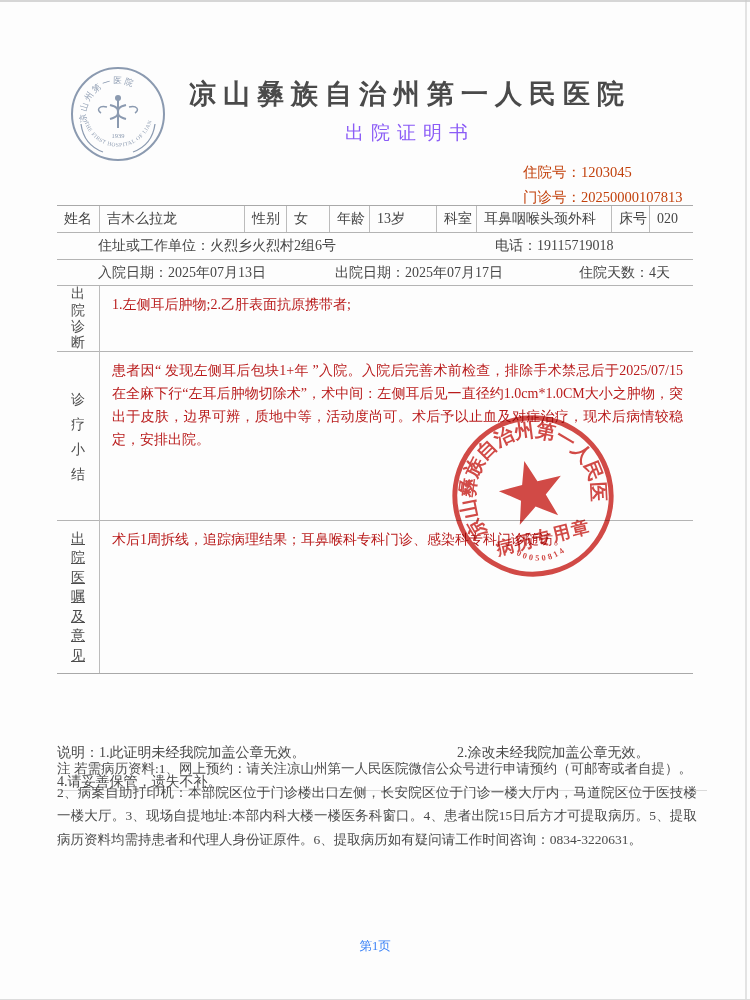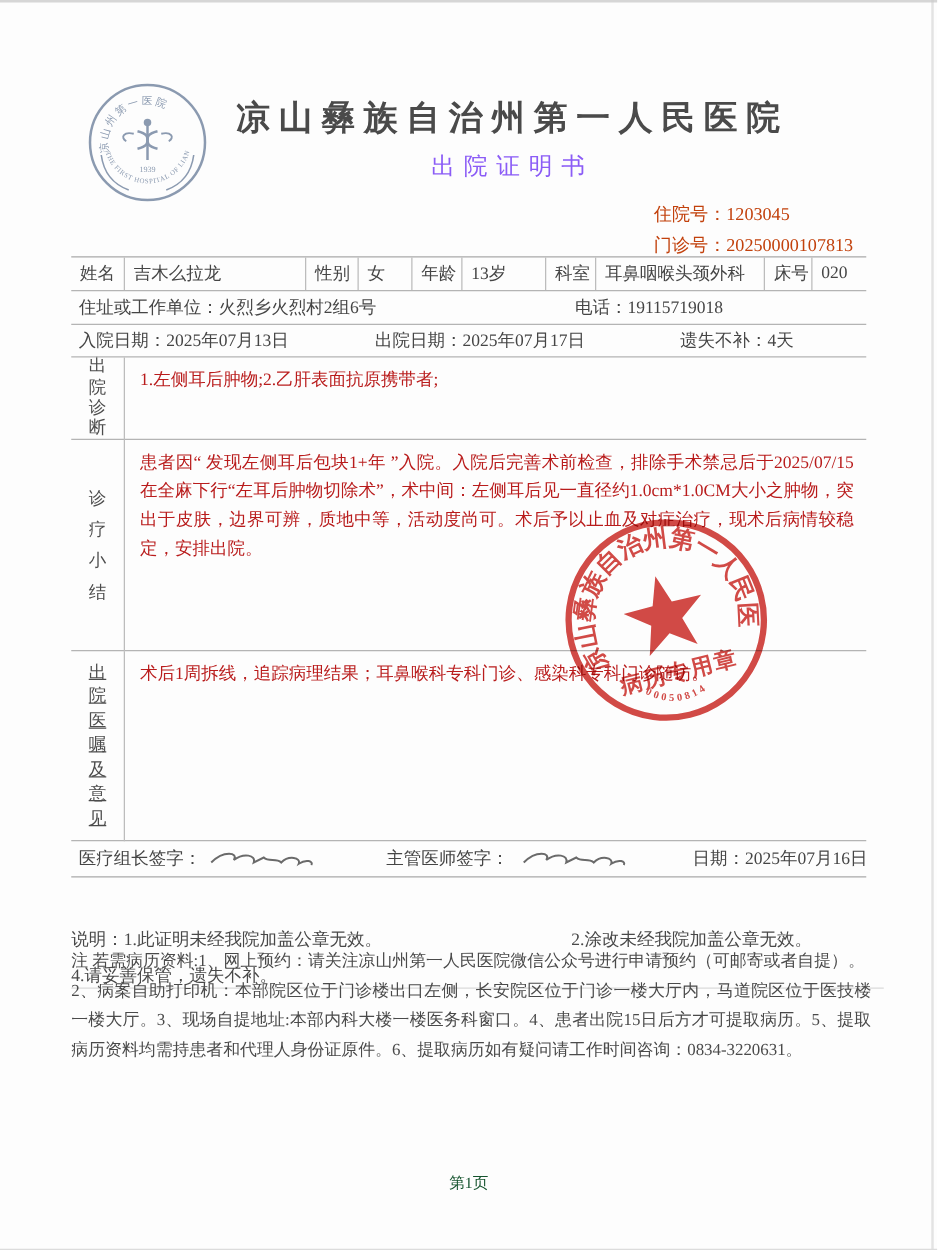--- a/index.html
+++ b/index.html
@@ -25,21 +25,21 @@
 
   
   .doc-table{position:absolute;left:57px;top:205px;width:636px;border-top:1px solid #a9a9a9;border-bottom:1px solid #a9a9a9;font-size:14px;color:#454545;}
   .trow{display:flex;box-sizing:border-box;border-bottom:1px solid #b4b4b4;align-items:stretch;}
   .trow:last-child{border-bottom:none;}
   .r1{height:27px;}
   .r1 .cell{box-sizing:border-box;border-right:1px solid #bcbcbc;display:flex;align-items:center;padding-left:7px;overflow:hidden;white-space:nowrap;}
   .r1 .cell:last-child{border-right:none;}
   .r2{height:27px;align-items:center;position:relative;}
   .r3{height:26px;align-items:center;position:relative;}
-  .inline-pair{white-space:nowrap;}
+  .inline-pair{white-space:nowrap;margin-left:35px;}
   .sec{display:flex;}
   .sec-label{
     box-sizing:border-box;width:43px;border-right:1px solid #bcbcbc;flex:0 0 43px;
     display:flex;align-items:center;justify-content:center;color:#4c4c4c;
   }
   .sec-label .vtext{width:1em;word-break:break-all;text-align:left;font-size:14px;}
   .sec-body{flex:1;box-sizing:border-box;padding:7px 10px 0 12px;line-height:23px;color:#b91c1c;text-align:justify;}
   .h-diag{height:66px;}
   .h-sum{height:169px;}
   .h-adv{height:152px;}
@@ -50,21 +50,21 @@
   .sig-scribble{position:absolute;top:3px;}
 
   
   .notes{position:absolute;left:57px;top:738px;width:636px;font-size:14px;color:#484848;line-height:29px;}
   .notes-grid{display:grid;grid-template-columns:400px 236px;}
   .notes-label{display:inline;}
   .notes-item-indent{padding-left:44px;}
   .notes-sep{position:absolute;left:0px;top:52px;width:650px;height:1px;background:#dadada;}
   .remarks{position:absolute;left:57px;top:757px;width:640px;font-size:13.5px;color:#4a4a4a;line-height:23.5px;text-align:justify;}
   .remarks p{margin:0;}
-  .page-number{position:absolute;left:0;top:938px;width:750px;text-align:center;font-size:12.5px;color:#14532d;}
+  .page-number{position:absolute;left:0;top:938px;width:750px;text-align:center;font-size:12.5px;color:#3b82f6;}
 
   
   .seal{position:absolute;left:449px;top:412px;width:168px;height:168px;transform:rotate(-14deg);mix-blend-mode:multiply;opacity:.92;}
   .logo svg text,.seal svg text{font-family:"Liberation Serif","DejaVu Serif",serif;}
 </style>
 </head>
 <body>
 
 <div class="page">
   <div class="scan-edge-top"></div>
@@ -126,21 +126,21 @@
     </div>
 
     <div class="trow r2">
       <span class="inline-pair" style="position:absolute;left:6px"><span>住址或工作单位：</span><span>火烈乡火烈村2组6号</span></span>
       <span class="inline-pair" style="position:absolute;left:403px"><span>电话：</span><span>19115719018</span></span>
     </div>
 
     <div class="trow r3">
       <span class="inline-pair" style="position:absolute;left:6px"><span>入院日期：</span><span>2025年07月13日</span></span>
       <span class="inline-pair" style="position:absolute;left:243px"><span>出院日期：</span><span>2025年07月17日</span></span>
-      <span class="inline-pair" style="position:absolute;left:487px"><span>遗失不补：</span><span>4天</span></span>
+      <span class="inline-pair" style="position:absolute;left:487px"><span>住院天数：</span><span>4天</span></span>
     </div>
 
     <div class="trow sec h-diag">
       <div class="sec-label h-diag">
           <div class="vtext">出院诊断</div>
         </div>
       <div class="sec-body">1.左侧耳后肿物;2.乙肝表面抗原携带者;</div>
     </div>
 
     <div class="trow sec h-sum">
@@ -150,31 +150,20 @@
       <div class="sec-body">患者因“ 发现左侧耳后包块1+年 ”入院。入院后完善术前检查，排除手术禁忌后于2025/07/15在全麻下行“左耳后肿物切除术”，术中间：左侧耳后见一直径约1.0cm*1.0CM大小之肿物，突出于皮肤，边界可辨，质地中等，活动度尚可。术后予以止血及对症治疗，现术后病情较稳定，安排出院。</div>
     </div>
 
     <div class="trow sec h-adv">
       <div class="sec-label h-adv">
           <div class="vtext">出院医嘱及意见</div>
         </div>
       <div class="sec-body">术后1周拆线，追踪病理结果；耳鼻喉科专科门诊、感染科专科门诊随访。</div>
     </div>
 
-    <div class="trow sig-row">
-      <span style="position:absolute;left:6px">医疗组长签字：</span>
-      <svg class="sig-scribble" style="left:108px" width="100" height="22" viewBox="0 0 100 22">
-        <path d="M4 14 C 14 4 26 6 22 12 C 30 6 40 8 38 14 L 46 10 C 50 14 56 10 60 14 C 66 8 76 10 74 15 C 80 11 86 13 84 16" stroke="#6a6a6a" stroke-width="1.6" fill="none"></path>
-      </svg>
-      <span style="position:absolute;left:252px">主管医师签字：</span>
-      <svg class="sig-scribble" style="left:358px" width="100" height="22" viewBox="0 0 100 22">
-        <path d="M4 14 C 14 4 26 6 22 12 C 30 6 40 8 38 14 L 46 10 C 50 14 56 10 60 14 C 66 8 76 10 74 15 C 80 11 86 13 84 16" stroke="#6a6a6a" stroke-width="1.6" fill="none"></path>
-      </svg>
-      <span class="inline-pair" style="position:absolute;left:497px"><span>日期：</span><span>2025年07月16日</span></span>
-    </div>
   </div>
 
   <div class="notes">
     <div class="notes-grid">
       <div><span class="notes-label">说明：</span><span>1.此证明未经我院加盖公章无效。</span></div>
       <div>2.涂改未经我院加盖公章无效。</div>
     </div>
     <div class="notes-grid">
       <div>4.请妥善保管，遗失不补。</div>
     </div>

